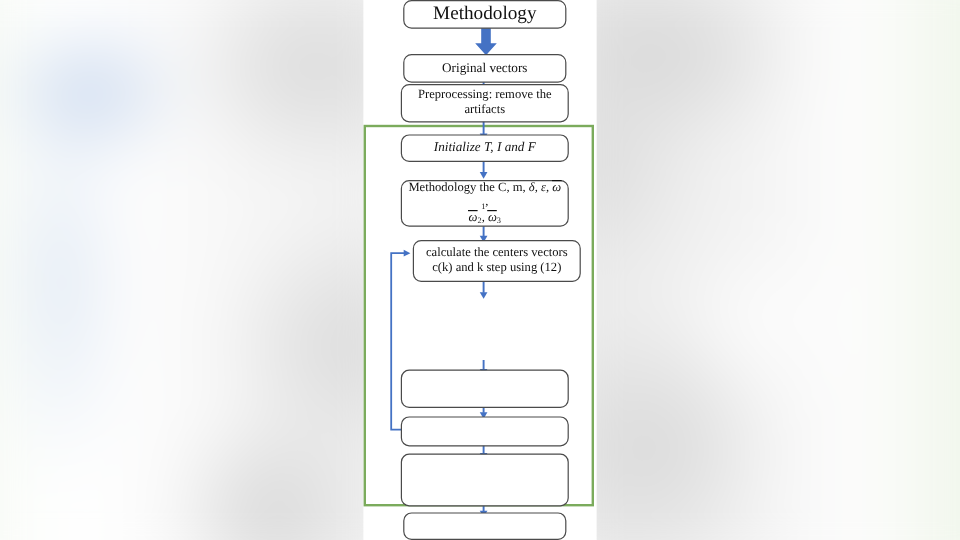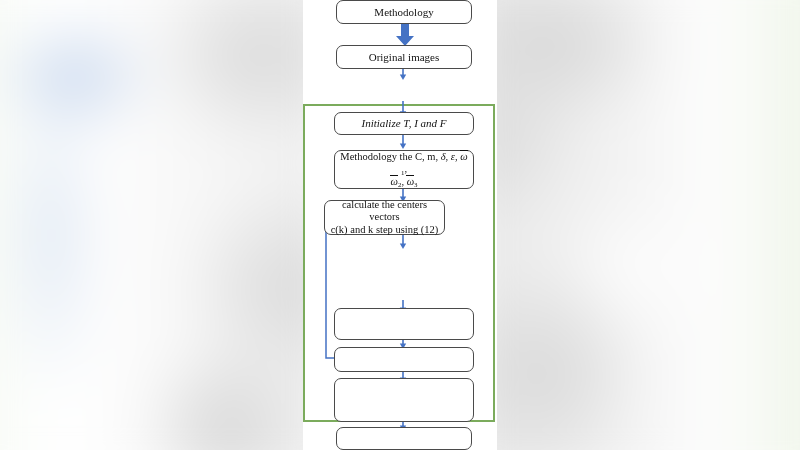--- a/index.html
+++ b/index.html
@@ -213,41 +213,47 @@
     </svg>
   </div>
 
   <div class="conn" style="left:320px; top:205px;">
     <svg width="26" height="155" viewBox="0 0 26 155">
       <path d="M25 153 H6 V6 H17" stroke="#4472c4" stroke-width="1.5" fill="none"></path>
       <path d="M22 6 L16.4 3.2 V8.8 Z" fill="#4472c4"></path>
     </svg>
   </div>
 
-  <div class="fbox" style="left:336px; top:0px; width:136px; height:24px; font-size:11px;justify-content:flex-end;">
+  <div class="fbox" style="left:336px; top:0px; width:136px; height:24px; font-size:16px;justify-content:flex-end;">
     <span class="txt">Methodology</span>
   </div>
 
   <div class="fbox" style="left:336px; top:45px; width:136px; height:24px; font-size:11px;">
-    <span class="txt">Original images</span>
-  </div>
-
+    <span class="txt">Original vectors</span>
+  </div>
+
+  <div class="fbox" style="left:334px; top:70px; width:140px; height:32px; font-size:10.5px;">
+    <span class="txt">
+      <span>Preprocessing: remove the</span><br>
+      <span>artifacts</span>
+    </span>
+  </div>
 
   <div class="fbox" style="left:334px; top:112px; width:140px; height:23px; font-size:11px;font-style:italic;">
     <span class="txt">Initialize T, I and F</span>
   </div>
 
   <div class="fbox" style="left:334px; top:150px; width:140px; height:39px; font-size:10.5px;">
     <span class="txt">
       <span>Methodology the C, m, </span><span class="ital">δ</span><span>, </span><span class="ital">ε</span><span>, </span><span class="ovb">ω</span><sub>1</sub><span>,</span><br>
       <span class="ovb">ω</span><sub>2</sub><span>, </span><span class="ovb">ω</span><sub>3</sub>
     </span>
   </div>
 
-  <div class="fbox" style="left:324px; top:200px; width:121px; height:35px; font-size:10.5px;font-family:Liberation Serif, serif;">
+  <div class="fbox" style="left:344px; top:200px; width:140px; height:35px; font-size:10.5px;font-family:Liberation Serif, serif;">
     <span class="txt">
       <span>calculate the centers vectors</span><br>
       <span>c(k) and k step using (12)</span>
     </span>
   </div>
 
 
   <div class="fbox" style="left:334px; top:308px; width:140px; height:32px; font-size:10.5px;">
     <span class="txt">
       <span></span><br>

